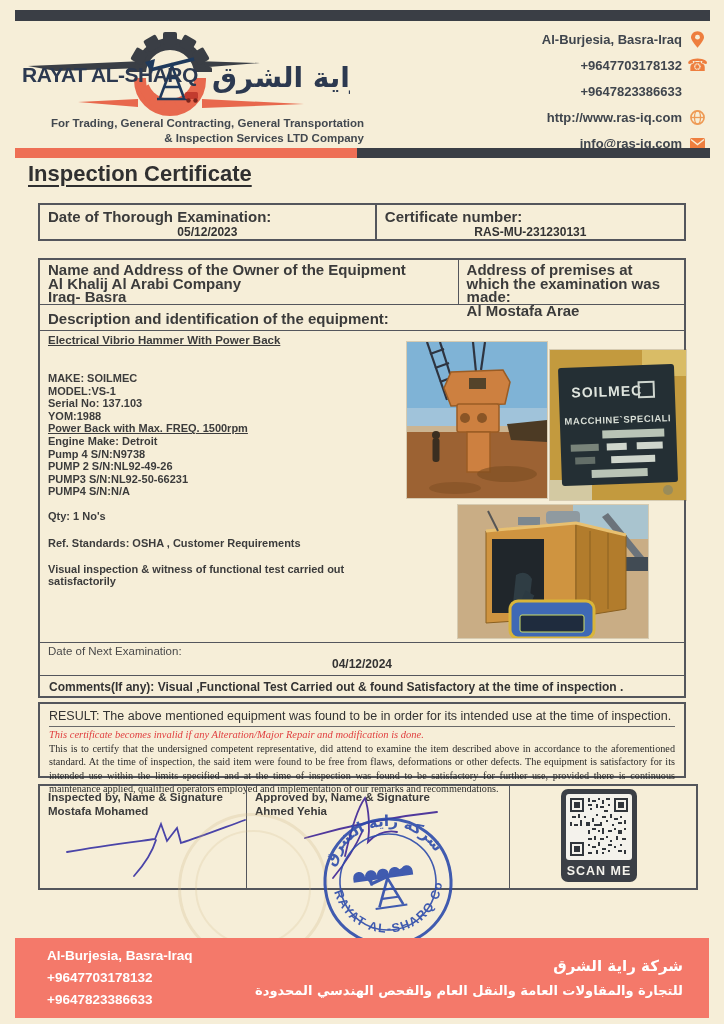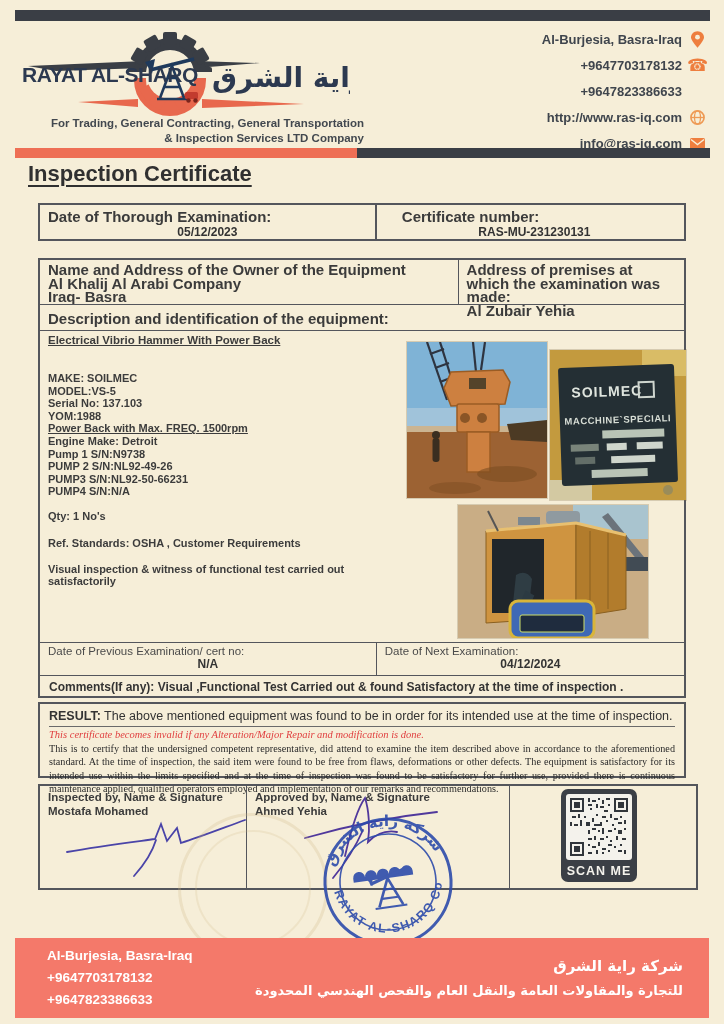--- a/index.html
+++ b/index.html
@@ -27,21 +27,21 @@
     text-decoration:underline; text-decoration-thickness:2px; text-underline-offset:4px;padding-left:28px; }
 
   
   .box { position:absolute; border:2px solid #54565c; box-sizing:border-box; }
   .cell-label { font-size:15px; font-weight:bold; color:#3b3b3b; }
   .cell-value { font-size:12px; font-weight:bold; text-align:center; color:#333; }
 
   
   .tableA { left:38px; top:203px; width:648px; height:38px; display:flex; }
   .tableA .c1 { width:52.3%; border-right:2px solid #54565c; padding:3px 8px; box-sizing:border-box; }
-  .tableA .c2 { flex:1; padding:3px 17px; box-sizing:border-box;margin-left:8px; }
+  .tableA .c2 { flex:1; padding:3px 8px; box-sizing:border-box; }
 
   
   .tableB { left:38px; top:258px; width:648px; height:440px; }
   .rowB { position:absolute; left:0; right:0; box-sizing:border-box; }
   .rB1 { top:0; height:44px; display:flex; }
   .rB1 .c1 { width:65%; border-right:1.5px solid #54565c; padding:3px 8px; box-sizing:border-box; }
   .rB1 .c2 { flex:1; padding:3px 8px; box-sizing:border-box; }
   .rB1 .cell-label { line-height:13.5px; }
   .rB2 { top:44px; height:26px; border-top:1.5px solid #54565c; padding:5px 8px; }
   .rB3 { top:70px; height:312px; border-top:1.5px solid #54565c; }
@@ -60,21 +60,21 @@
   .qty-line { margin-top:12px; }
   .std-line { margin-top:15px; }
   .vis-line { margin-top:14px; }
 
   
   .photo { position:absolute; box-shadow:0 0 0 1px rgba(120,100,60,.25); }
 
   
   .resultBox { left:38px; top:702px; width:648px; height:76px; padding:5px 9px; }
   .result-line { font-size:12.5px; color:#333; border-bottom:1.2px solid #6a6a6a; padding-bottom:3px; }
-  .result-line b { font-weight:bold; }
+  .result-line b { font-weight:normal; }
   .invalid-line { font-family:"Liberation Serif", serif; font-style:italic; font-size:10.5px;
     color:#e04040; margin-top:2px; }
   .certify { font-family:"Liberation Serif", serif; font-size:10.2px; line-height:1.32;
     text-align:justify; color:#2b2b2b; margin-top:2px; }
 
   
   .sigTable { left:38px; top:784px; width:660px; height:106px; display:flex; }
   .sigTable .c { box-sizing:border-box; padding:4px 8px; }
   .sigTable .c1 { width:207px; border-right:1.5px solid #54565c; }
   .sigTable .c2 { width:263px; border-right:1.5px solid #54565c; }
@@ -223,51 +223,47 @@
 
   <div class="box tableB">
     <div class="rowB rB1">
       <div class="c1">
         <div class="cell-label">Name and Address of the Owner of the Equipment</div>
         <div class="cell-label">Al Khalij Al Arabi Company</div>
         <div class="cell-label">Iraq- Basra</div>
       </div>
       <div class="c2">
         <div class="cell-label">Address of premises at which the examination was made:</div>
-        <div class="cell-label">Al Zubair Yehia</div>
+        <div class="cell-label">Al Mostafa Arae</div>
       </div>
     </div>
     <div class="rowB rB2">
       <span class="cell-label">Description and identification of the equipment:</span>
     </div>
     <div class="rowB rB3"></div>
     <div class="rowB rB4">
-      <div class="c1">
-        <div class="exam-label">Date of Previous Examination/ cert no:</div>
-        <div class="cell-value">N/A</div>
-      </div>
       <div class="c2">
         <div class="exam-label">Date of Next Examination:</div>
         <div class="cell-value">04/12/2024</div>
       </div>
     </div>
     <div class="rowB rB5">
       <span>Comments(If any): Visual ,Functional Test Carried out &amp; found Satisfactory at the time of inspection .</span>
     </div>
   </div>
 
   <div class="abs equip-text">
     <div class="equip-title">Electrical Vibrio Hammer With Power Back</div>
     <div class="spec-line">MAKE: SOILMEC</div>
-    <div class="spec-line">MODEL:VS-5</div>
+    <div class="spec-line">MODEL:VS-1</div>
     <div class="spec-line">Serial No: 137.103</div>
     <div class="spec-line">YOM:1988</div>
     <div class="spec-line freq-line">Power Back with Max. FREQ. 1500rpm</div>
     <div class="spec-line">Engine Make: Detroit</div>
-    <div class="spec-line">Pump 1 S/N:N9738</div>
+    <div class="spec-line">Pump 4 S/N:N9738</div>
     <div class="spec-line">PUMP 2 S/N:NL92-49-26</div>
     <div class="spec-line">PUMP3 S/N:NL92-50-66231</div>
     <div class="spec-line">PUMP4 S/N:N/A</div>
     <div class="qty-line">Qty: 1 No's</div>
     <div class="std-line">Ref. Standards: OSHA , Customer Requirements</div>
     <div class="vis-line">Visual inspection &amp; witness of functional test carried out satisfactorily</div>
   </div>
 
   <svg class="photo" style="left:407px;top:342px;" width="140" height="156" viewBox="0 0 140 156">
     <rect width="140" height="156" fill="#9c6233"></rect>

